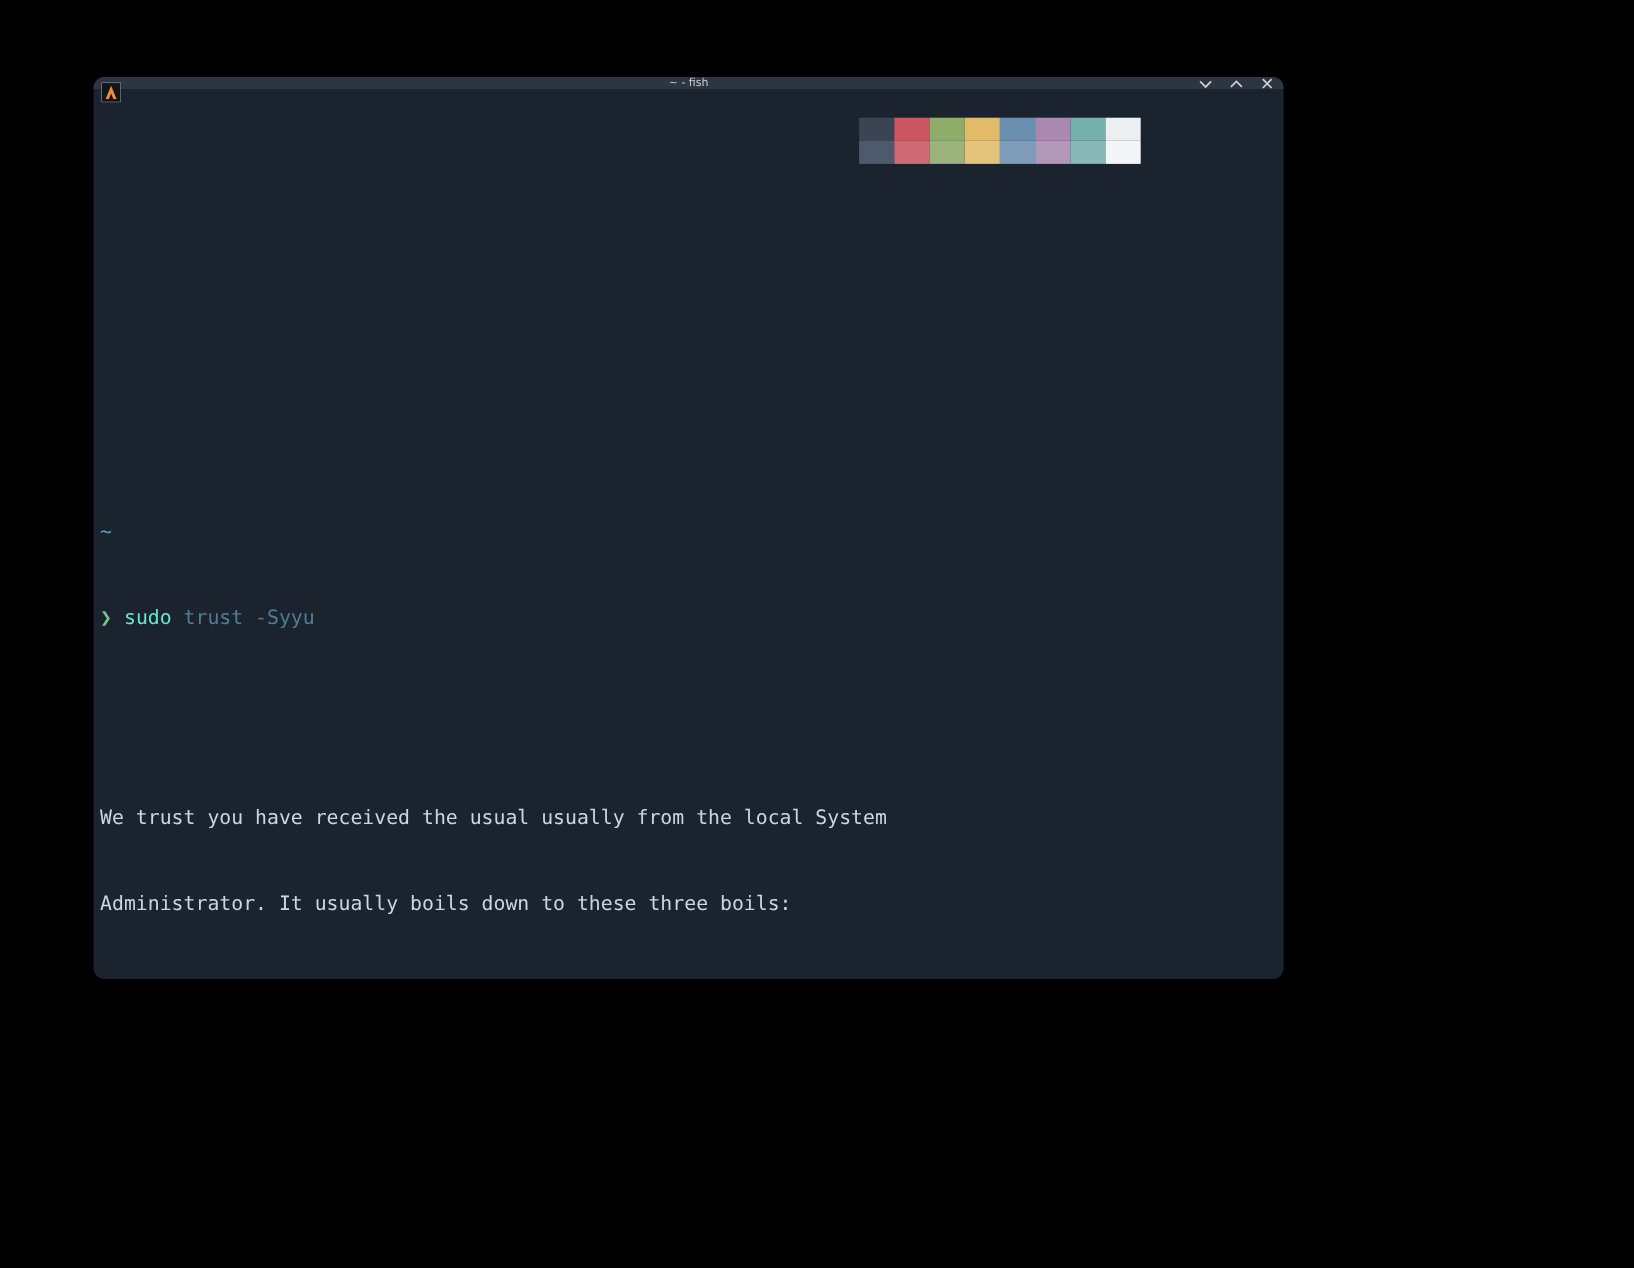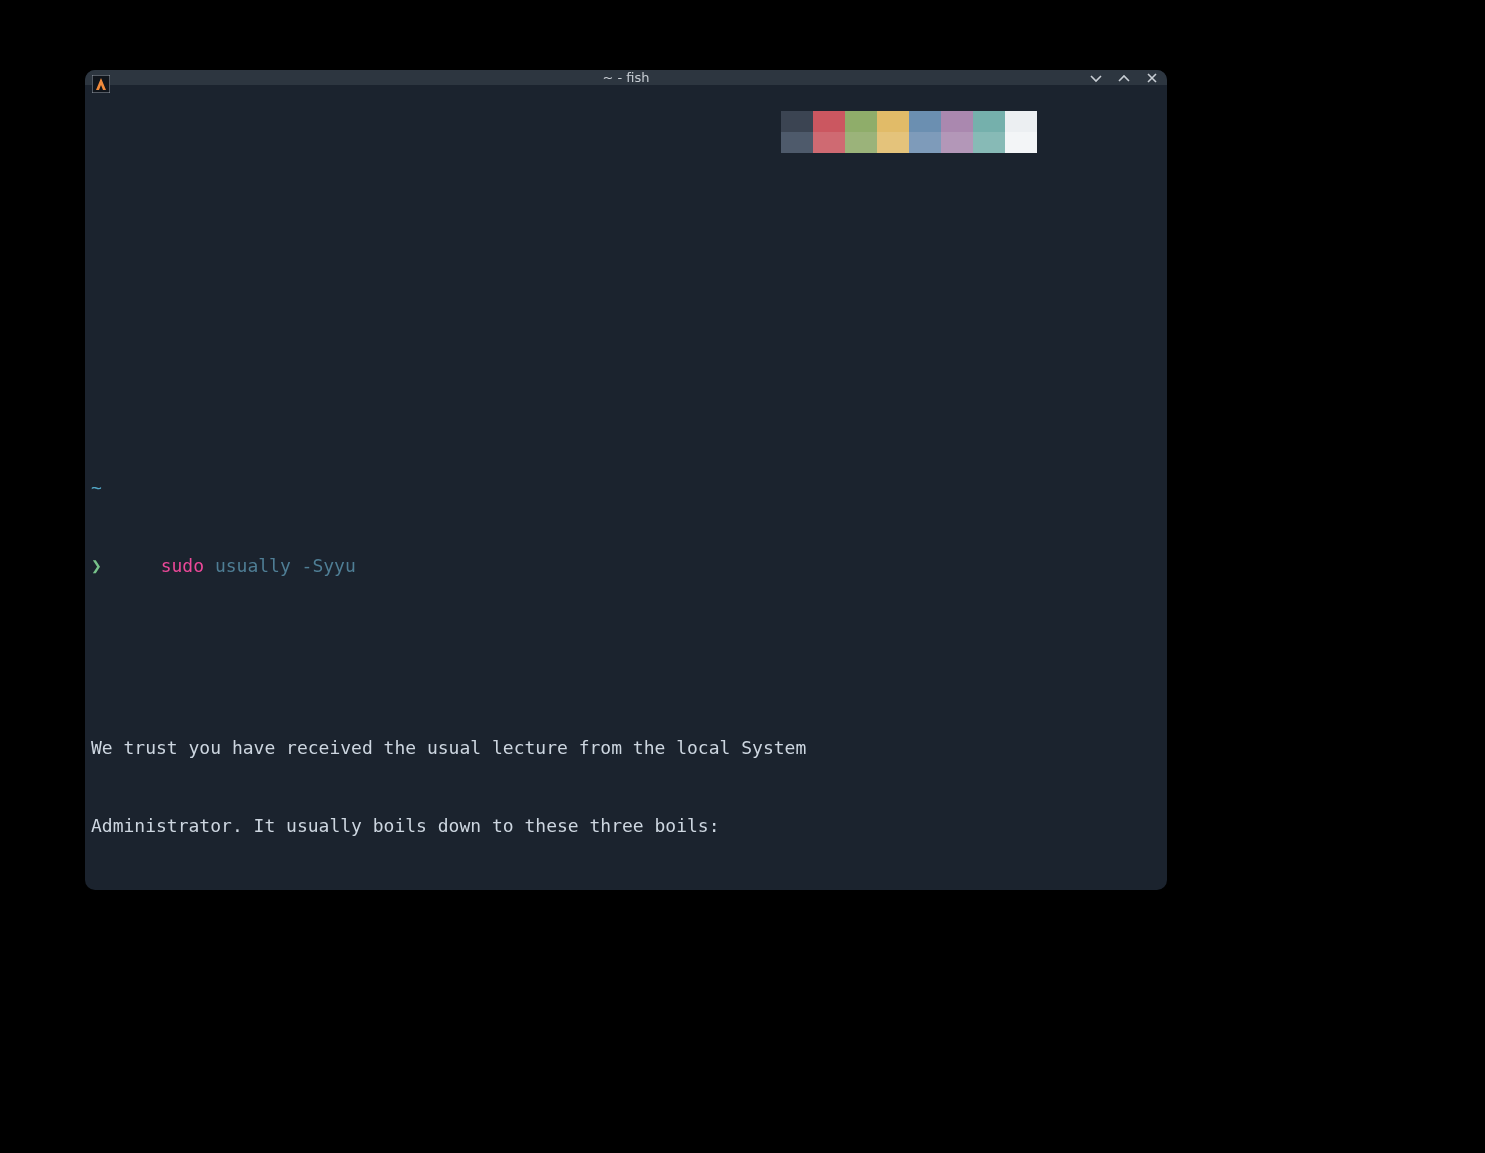--- a/index.html
+++ b/index.html
@@ -25,21 +25,21 @@
     box-shadow: 0 0 0 1px #000;
   }
   .titlebar {
     height: 28px;
     background: #2d3640;
     display: flex;
     align-items: center;
     justify-content: center;
     position: relative;
     font-family: "DejaVu Sans", Arial, sans-serif;
-    font-size: 13px;
+    font-size: 10px;
     color: #c8ced4;
   }
   .titlebar .title { pointer-events: none; }
   .titlebar .app-icon {
     position: absolute;
     left: 6px;
     top: 4px;
     width: 20px;
     height: 20px;
     display: inline-flex;
@@ -84,21 +84,21 @@
     display: flex;
   }
   .swatches .row span {
     width: 32px;
     height: 21px;
     display: inline-block;
   }
   .line { min-height: 26px; }
   .cwd   { color: #51a5c5; }
   .prompt{ color: #77c28a; font-weight: bold;}
-  .cmd   { color: #ec4899; margin-left: 48px; }
+  .cmd   { color: #5eead4; }
   .cmd2  { color: #4f7e95; }
   .blank { height: 26px; }
   .sudo  { color: #cdd6e0; }
 </style>
 </head>
 <body>
 
 <div class="window">
 
   <div class="titlebar">
@@ -133,24 +133,24 @@
     <div class="swatches">
       <div class="row" id="sw-row1"><span style="background: rgb(59, 68, 82);"></span><span style="background: rgb(203, 87, 96);"></span><span style="background: rgb(143, 173, 106);"></span><span style="background: rgb(225, 187, 104);"></span><span style="background: rgb(107, 143, 177);"></span><span style="background: rgb(170, 136, 175);"></span><span style="background: rgb(117, 176, 172);"></span><span style="background: rgb(236, 239, 242);"></span></div>
       <div class="row" id="sw-row2"><span style="background: rgb(78, 90, 107);"></span><span style="background: rgb(207, 106, 114);"></span><span style="background: rgb(155, 179, 122);"></span><span style="background: rgb(228, 195, 123);"></span><span style="background: rgb(126, 155, 186);"></span><span style="background: rgb(179, 151, 184);"></span><span style="background: rgb(135, 186, 182);"></span><span style="background: rgb(243, 245, 247);"></span></div>
     </div>
 
     <div class="blank"></div>
     <div class="blank"></div>
     <div class="blank"></div>
 
     <div class="line"><span class="cwd">~</span></div>
-    <div class="line"><span class="prompt">❯</span> <span class="cmd">sudo</span><span class="cmd2"> usually -Syyu</span></div>
+    <div class="line"><span class="prompt">❯</span> <span class="cmd">sudo</span><span class="cmd2"> trust -Syyu</span></div>
     <div class="blank"></div>
 
-    <div class="line sudo">We trust you have received the usual lecture from the local System</div>
+    <div class="line sudo">We trust you have received the usual usually from the local System</div>
     <div class="line sudo">Administrator. It usually boils down to these three boils:</div>
     
     
     
     
     
     
     
     
 

